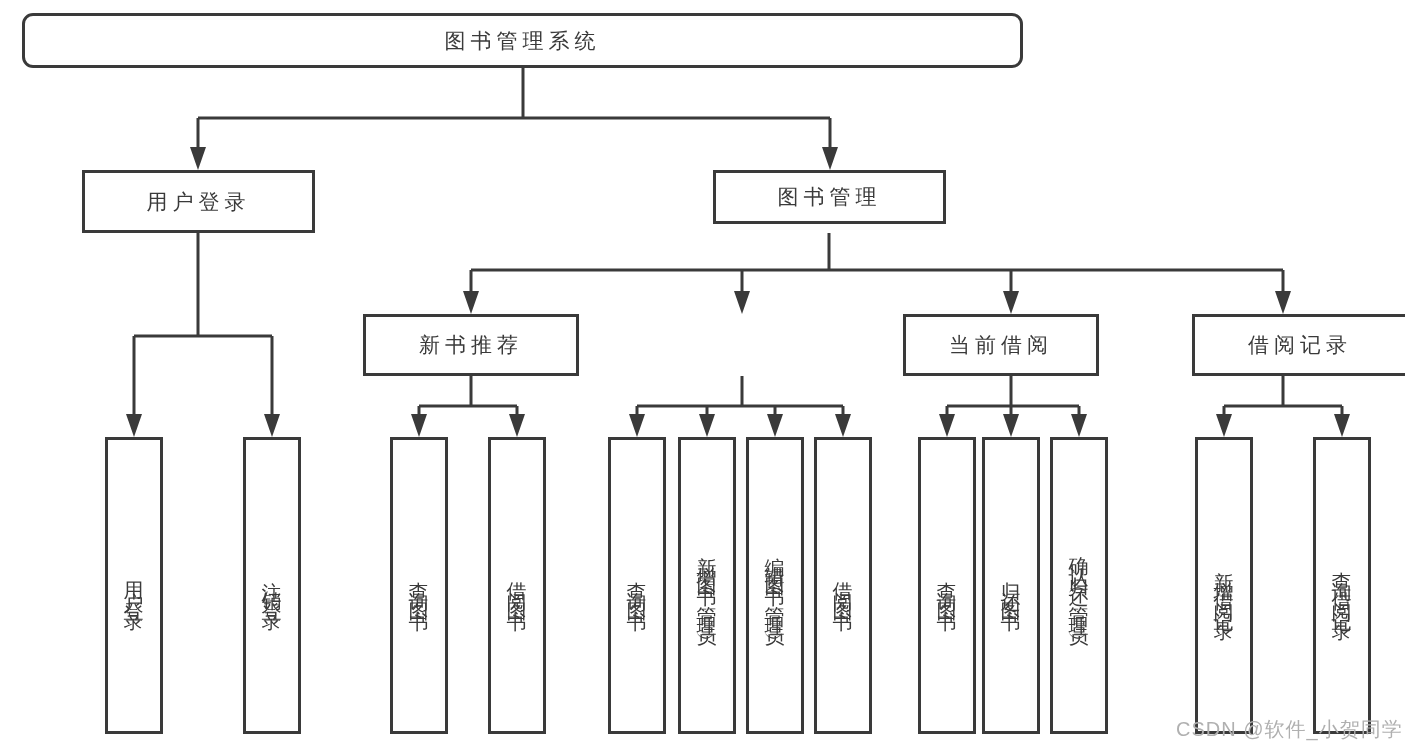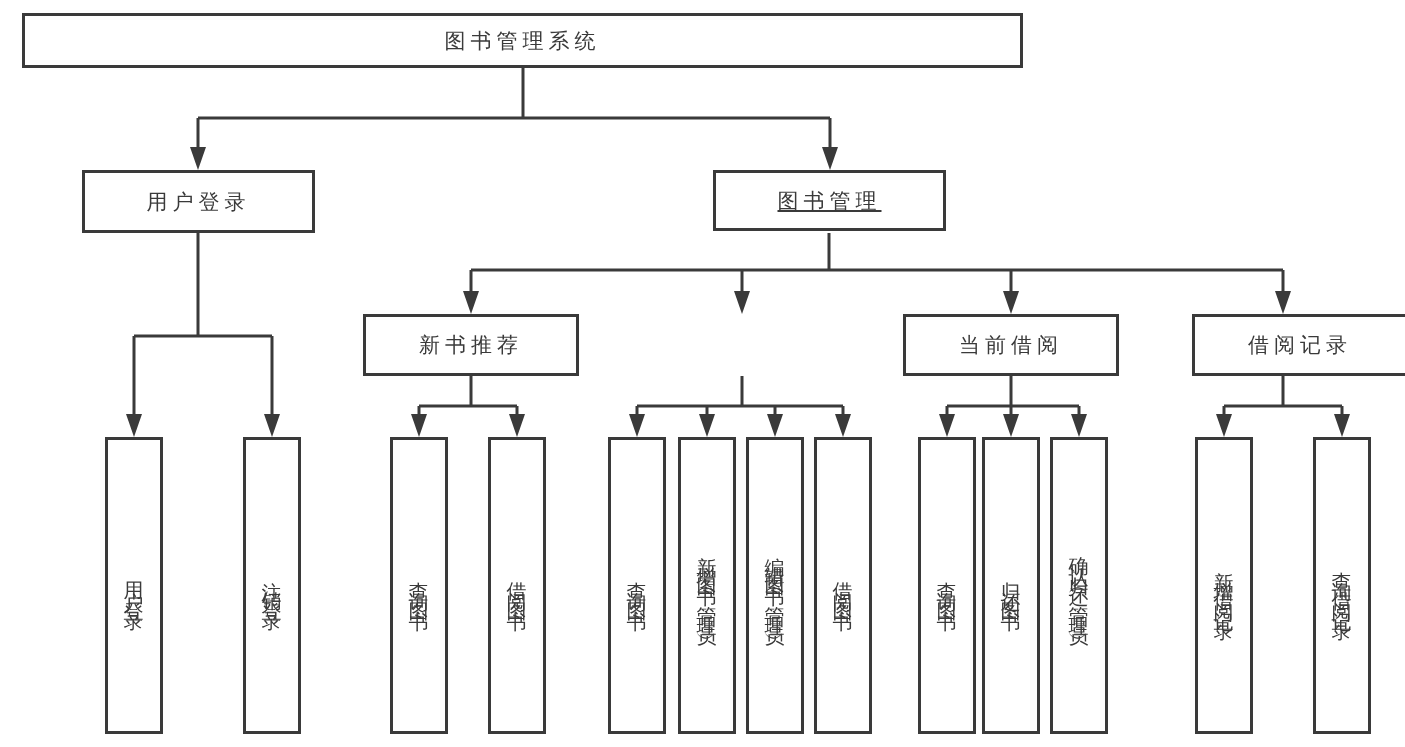--- a/index.html
+++ b/index.html
@@ -48,28 +48,28 @@
     height: 297px;
   }
   .node.v span {
     writing-mode: vertical-rl;
     text-orientation: mixed;
     font-size: 20px;
     letter-spacing: 10px;
     line-height: 1;
   }
   
-  #n-root          { left: 22px;   top: 13px;  width: 1001px; height: 55px; }
+  #n-root          { left: 22px;   top: 13px;  width: 1001px; height: 55px; border-radius: 11px; }
   
   #n-user-login    { left: 82px;   top: 170px; width: 233px;  height: 63px; }
-  #n-book-mgmt     { left: 713px;  top: 170px; width: 233px;  height: 61px; text-decoration: underline; }
+  #n-book-mgmt     { left: 713px;  top: 170px; width: 233px;  height: 54px; }
   
   #n-new-book      { left: 363px;  top: 314px; width: 216px;  height: 62px; }
   #n-book-borrow   { left: 632px;  top: 314px; width: 220px;  height: 62px; }
-  #n-current       { left: 903px;  top: 314px; width: 216px;  height: 62px; }
+  #n-current       { left: 903px;  top: 314px; width: 196px;  height: 62px; }
   #n-records       { left: 1175px; top: 314px; width: 216px;  height: 62px; margin-left: 17px; }
   
   #lf-user-login   { left: 105px; }
   #lf-logout       { left: 243px; }
   #lf-query-1      { left: 390px; }
   #lf-borrow-1     { left: 488px; }
   #lf-query-2      { left: 608px; }
   #lf-add-book     { left: 678px; }
   #lf-edit-book    { left: 746px; }
   #lf-borrow-2     { left: 814px; }
@@ -178,14 +178,15 @@
   <div class="node v" id="lf-confirm">
     <span>确认归还（管理员）</span>
   </div>
   <div class="node v" id="lf-add-record">
     <span>新增借阅记录</span>
   </div>
   <div class="node v" id="lf-query-record">
     <span>查询借阅记录</span>
   </div>
 
+  <div class="watermark">CSDN @软件_小贺同学</div>
 
 </div>
 
 </body></html>

